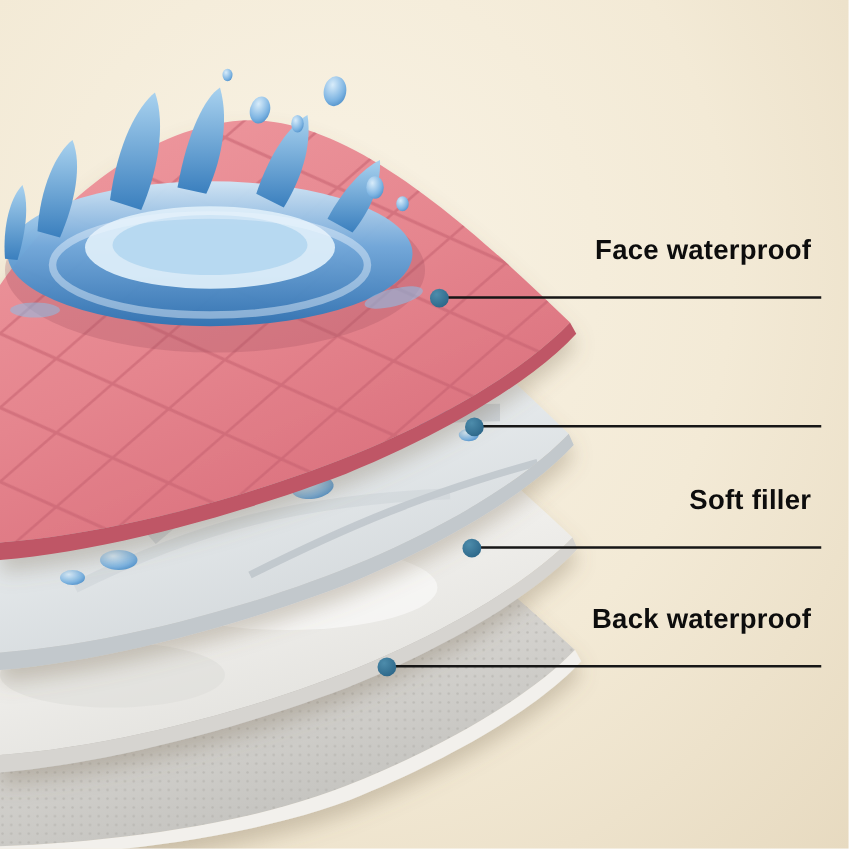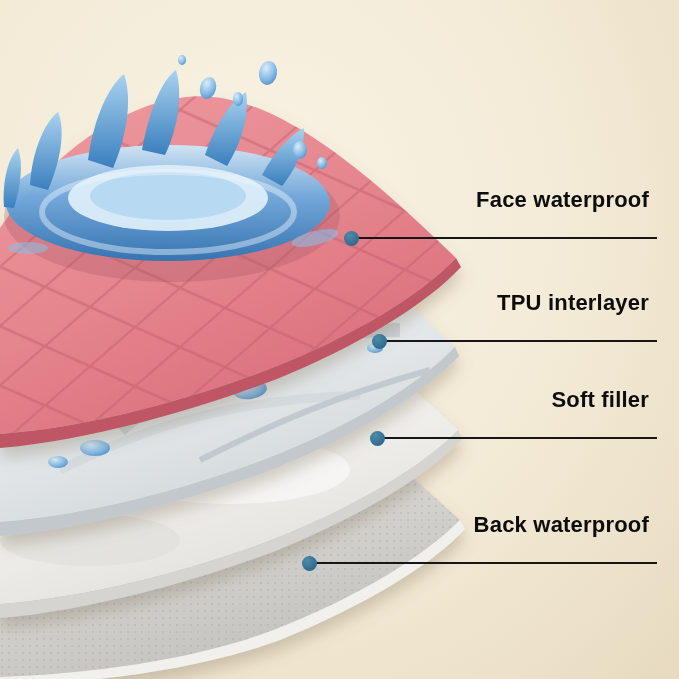--- a/index.html
+++ b/index.html
@@ -43,21 +43,21 @@
     bottom: -8.5px;
     width: 15px;
     height: 15px;
     border-radius: 50%;
     background: radial-gradient(circle at 35% 30%, #4d8cab, #245d80);
   }
   
   .callout-face   { left: 352px; top: 199px; width: 305px; height: 38px; }
   .callout-tpu    { left: 380px; top: 302px; width: 277px; height: 38px; }
   .callout-filler { left: 378px; top: 399px; width: 279px; height: 38px; text-align: center; }
-  .callout-back   { left: 310px; top: 524px; width: 347px; height: 38px; }
+  .callout-back   { left: 310px; top: 494px; width: 347px; height: 38px; }
 </style>
 </head>
 <body>
 
 <div class="stage">
 
   <svg class="scene-svg" viewBox="0 0 679 679" aria-hidden="true">
     <defs>
       <filter id="sheetShadow" x="-20%" y="-20%" width="140%" height="160%">
         <feDropShadow dx="0" dy="10" stdDeviation="8" flood-color="#7a6a55" flood-opacity="0.32"></feDropShadow>
@@ -185,21 +185,20 @@
     </g>
   </svg>
 
   <div class="callout callout-face">
     <span class="callout-dot"></span>
     <span class="callout-label">Face waterproof</span>
   </div>
 
   <div class="callout callout-tpu">
     <span class="callout-dot"></span>
-    <span class="callout-label">TPU interlayer</span>
   </div>
 
   <div class="callout callout-filler">
     <span class="callout-dot"></span>
     <span class="callout-label">Soft filler</span>
   </div>
 
   <div class="callout callout-back">
     <span class="callout-dot"></span>
     <span class="callout-label">Back waterproof</span>

